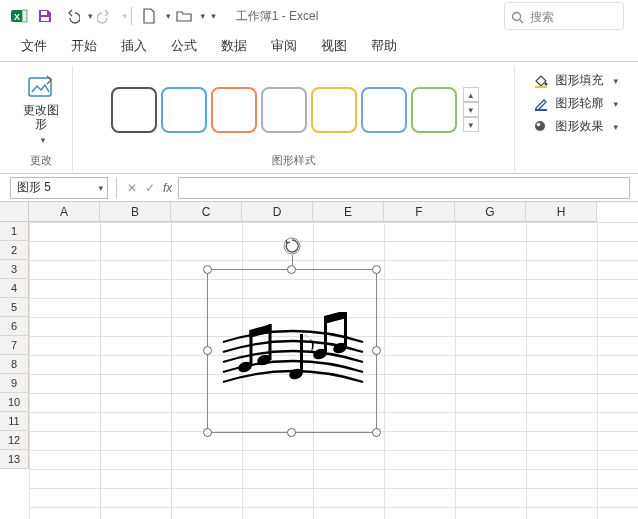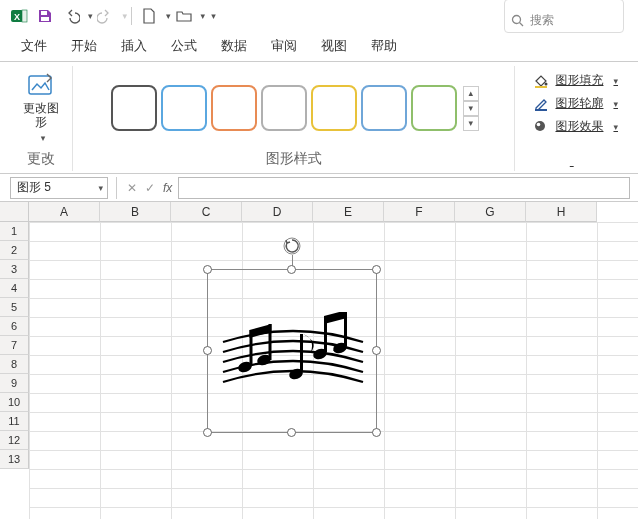--- a/index.html
+++ b/index.html
@@ -1,30 +1,30 @@
 <!DOCTYPE html>
 <html><head>
 <meta charset="utf-8">
 <style>
   * { box-sizing: border-box; margin: 0; padding: 0; font-family: "Segoe UI", "Microsoft YaHei", sans-serif; }
   body { width: 638px; height: 519px; overflow: hidden; background: #fff; font-size: 12px; color: #333; user-select: none; }
   .titlebar { height: 32px; background: #fff; display: flex; align-items: center; padding: 0 6px; }
   .qat { display: flex; align-items: center; gap: 0; }
   .qat-ic { width: 26px; height: 26px; display: flex; align-items: center; justify-content: center; }
   .title-txt { margin-left: 20px; color: #666; font-size: 12px; }
-  .search { margin-left: auto; margin-right: 8px; display: flex; align-items: center; gap: 6px; background: #fff; border: 1px solid #ddd; border-radius: 4px; padding: 12px 8px 3px 6px; width: 120px; color: #888; }
+  .search { margin-left: auto; margin-right: 8px; display: flex; align-items: center; gap: 6px; background: #fff; border: 1px solid #ddd; border-radius: 4px; padding: 6px 8px 3px 6px; width: 120px; color: #888; }
   .ribbon-tabs { height: 30px; display: flex; align-items: end; gap: 6px; padding: 0 12px; border-bottom: 1px solid #ccc; }
   .rtab { padding: 6px 9px; font-size: 13px; color: #333; }
   .rtab.active { color: #107c41; position: relative; }
   .rtab.active::after { content: ""; position: absolute; left: 6px; right: 6px; bottom: -1px; height: 3px; background: #107c41; border-radius: 2px; }
   .ribbon { height: 112px; background: #fff; border-bottom: 1px solid #ccc; display: flex; align-items: stretch; padding: 4px 10px 2px 10px; gap: 0; }
   .rgroup { display: flex; flex-direction: column; align-items: center; padding: 2px 8px 0 8px; border-right: 1px solid #e3e3e3; }
-  .rgroup:last-child { border-right: 0; text-decoration: underline; }
+  .rgroup:last-child { border-right: 0; }
   .rgroup-body { display: flex; align-items: center; flex: 1; gap: 4px; }
-  .rgroup-label { font-size: 14px; color: #666; padding: 2px 0 3px 0; }
+  .rgroup-label { font-size: 11px; color: #666; padding: 2px 0 3px 0; }
   .vbtn { display: flex; flex-direction: column; align-items: center; justify-content: center; width: 46px; height: 74px; gap: 2px; font-size: 12px; line-height: 14px; text-align: center; }
   .style-swatch { width: 46px; height: 46px; border-radius: 8px; border: 2px solid; background: #fff; margin: 0 2px; }
   .style-row { display: flex; align-items: center; }
   .drop-col { width: 16px; display: flex; flex-direction: column; gap: 0; margin-left: 4px;}
   .drop-col div { width: 16px; height: 15px; border: 1px solid #ccc; display:flex; align-items:center; justify-content:center; font-size:9px; color:#555;}
   .side-btns { display:flex; flex-direction:column; gap:6px; padding:4px 2px 0 10px; }
   .side-btn { display:flex; align-items:center; gap:6px; font-size:12px; }
   .caret { font-size:9px; color:#555; margin-left:4px;}
   .fx-bar { height: 28px; display:flex; align-items:center; border-bottom:1px solid #ccc; background:#fff; }
   .namebox { width: 98px; height: 22px; margin: 0 6px 0 10px; border:1px solid #bbb; display:flex; align-items:center; padding:0 4px 0 6px; font-size:12px; }
@@ -90,20 +90,21 @@
     </div>
     <span class="caret">▾</span>
     <div class="qat-ic">
       <svg width="16" height="14">
           <path d="M1 3h5l1 2h8v7H1z" fill="none" stroke="#555" stroke-width="1.2"></path>
         </svg>
     </div>
     <span class="caret">▾</span>
     <span class="caret" style="margin-left:6px">▾</span>
   </div>
+  <div class="title-txt">工作簿1 - Excel</div>
   <div class="search">
     <svg width="13" height="13">
         <circle cx="5.5" cy="5.5" r="4" fill="none" stroke="#888" stroke-width="1.3"></circle>
         <line x1="8.5" y1="8.5" x2="12" y2="12" stroke="#888" stroke-width="1.3"></line>
       </svg>
     <span>搜索</span>
   </div>
 </div>
 
 <div class="ribbon-tabs">

